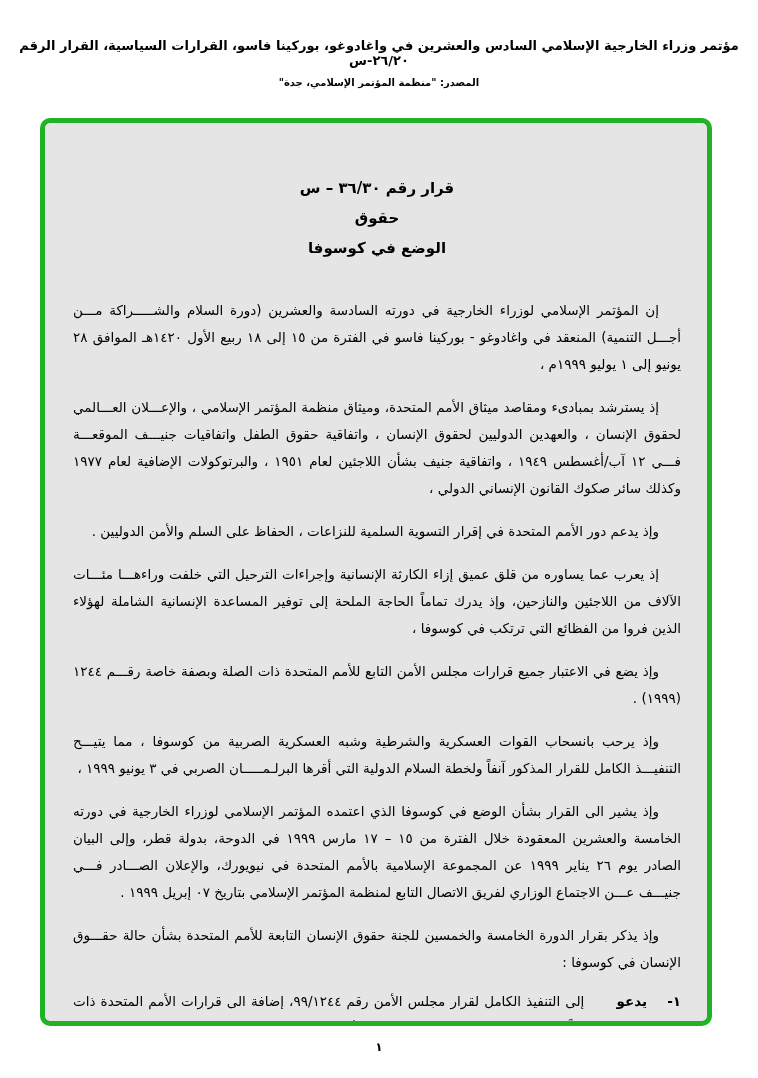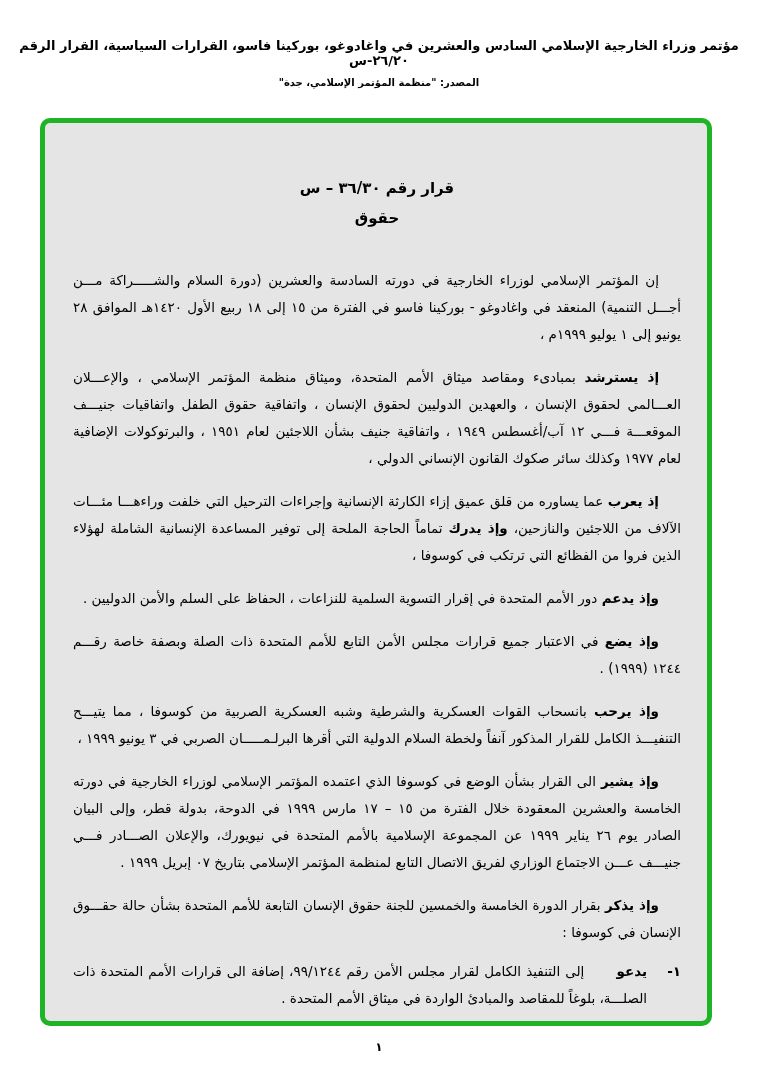--- a/index.html
+++ b/index.html
@@ -20,21 +20,21 @@
   .content{
     direction:rtl;padding:50px 26px 0 28px;
   }
   .title-block{text-align:center;margin-bottom:34px;}
   .title-line{font-weight:bold;font-size:15px;line-height:30px;}
   .paragraphs{}
   .para{
     margin:16px 0 10px 0;font-size:13.5px;line-height:27px;
     text-align:justify;text-indent:22px;
   }
-  .para b{font-weight:bold;}
+  .para b{font-weight:normal;}
   .item-row{
     display:flex;direction:rtl;font-size:13.5px;line-height:27px;margin-top:12px;
   }
   .item-num{font-weight:bold;min-width:34px;flex:0 0 auto;}
   .item-text{text-align:justify;flex:1;}
   .item-text b{font-weight:bold;margin-left:27px;}
   .page-num{
     position:absolute;top:1040px;left:0;right:0;text-align:center;
     font-size:12px;font-weight:bold;
   }
@@ -45,26 +45,27 @@
 <div class="header">
   <div class="header-line1">مؤتمر وزراء الخارجية الإسلامي السادس والعشرين في واغادوغو، بوركينا فاسو، القرارات السياسية، القرار الرقم ٢٦/٢٠-س</div>
   <div class="header-line2">المصدر:  "منظمة المؤتمر الإسلامي، جدة"</div>
 </div>
 
 <div class="frame" style="border-color: rgb(31, 179, 37);">
   <div class="content">
     <div class="title-block">
       <div class="title-line">قرار رقم ٣٦/٣٠ – س</div>
       <div class="title-line">حقوق</div>
+      <div class="title-line">الوضع في كوسوفا</div>
     </div>
     <div class="paragraphs">
         <p class="para"><span>إن المؤتمر الإسلامي لوزراء الخارجية في دورته السادسة والعشرين (دورة السلام والشـــــراكة مـــن أجـــل التنمية) المنعقد في واغادوغو - بوركينا فاسو في الفترة من ١٥ إلى ١٨ ربيع الأول ١٤٢٠هـ الموافق ٢٨ يونيو إلى ١ يوليو ١٩٩٩م ،</span></p>
         <p class="para"><b>إذ يسترشد</b><span> بمبادىء ومقاصد ميثاق الأمم المتحدة، وميثاق منظمة المؤتمر الإسلامي ، والإعـــلان العـــالمي لحقوق الإنسان ، والعهدين الدوليين لحقوق الإنسان ، واتفاقية حقوق الطفل واتفاقيات جنيـــف الموقعـــة فـــي ١٢ آب/أغسطس ١٩٤٩ ، واتفاقية جنيف بشأن اللاجئين لعام ١٩٥١ ، والبرتوكولات الإضافية لعام ١٩٧٧ وكذلك سائر صكوك القانون الإنساني الدولي ،</span></p>
+        <p class="para"><b>وإذ يدعم</b><span> دور الأمم المتحدة في إقرار التسوية السلمية للنزاعات ، الحفاظ على السلم والأمن الدوليين .</span></p>
         <p class="para"><b>إذ يعرب</b><span> عما يساوره من قلق عميق إزاء الكارثة الإنسانية وإجراءات الترحيل التي خلفت وراءهـــا مئـــات الآلاف من اللاجئين والنازحين، </span><b>وإذ يدرك</b><span> تماماً الحاجة الملحة إلى توفير المساعدة الإنسانية الشاملة لهؤلاء الذين فروا من الفظائع التي ترتكب  في كوسوفا ،</span></p>
-        <p class="para"><b>وإذ يدعم</b><span> دور الأمم المتحدة في إقرار التسوية السلمية للنزاعات ، الحفاظ على السلم والأمن الدوليين .</span></p>
         <p class="para"><b>وإذ يضع</b><span> في الاعتبار جميع قرارات مجلس الأمن التابع للأمم المتحدة ذات الصلة وبصفة خاصة رقـــم ١٢٤٤ (١٩٩٩) .</span></p>
         <p class="para"><b>وإذ يرحب</b><span> بانسحاب القوات العسكرية والشرطية وشبه العسكرية الصربية من كوسوفا ، مما يتيـــح التنفيـــذ الكامل  للقرار المذكور آنفاً ولخطة السلام الدولية التي أقرها البرلـمـــــان  الصربي في ٣ يونيو  ١٩٩٩ ،</span></p>
         <p class="para"><b>وإذ يشير</b><span> الى القرار بشأن الوضع في كوسوفا الذي اعتمده المؤتمر الإسلامي لوزراء الخارجية في دورته الخامسة والعشرين المعقودة خلال الفترة من ١٥ – ١٧ مارس ١٩٩٩ في الدوحة، بدولة قطر، وإلى البيان الصادر يوم ٢٦ يناير ١٩٩٩ عن المجموعة  الإسلامية بالأمم المتحدة في نيويورك، والإعلان الصـــادر فـــي جنيـــف عـــن الاجتماع الوزاري لفريق الاتصال التابع  لمنظمة المؤتمر الإسلامي بتاريخ ٠٧ إبريل ١٩٩٩ .</span></p>
         <p class="para"><b>وإذ يذكر</b><span> بقرار الدورة الخامسة والخمسين للجنة حقوق الإنسان التابعة للأمم المتحدة  بشأن حالة حقـــوق الإنسان في كوسوفا :</span></p>
       </div>
     <div>
         <div class="item-row">
           <span class="item-num">١-</span>
           <div class="item-text"><b>يدعو</b><span> إلى التنفيذ الكامل لقرار مجلس  الأمن رقم ٩٩/١٢٤٤، إضافة الى قرارات الأمم المتحدة ذات الصلـــة، بلوغاً للمقاصد والمبادئ الواردة في ميثاق الأمم المتحدة .</span></div>
         </div>

